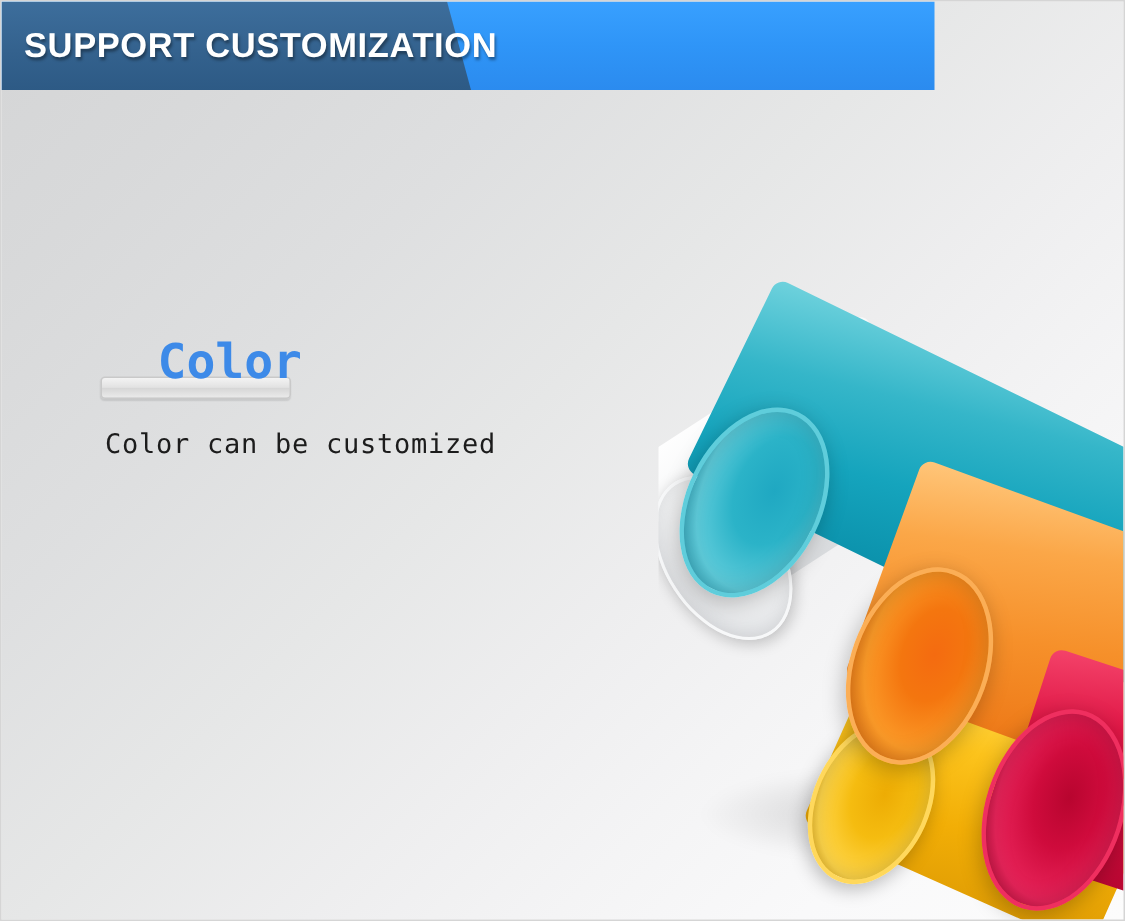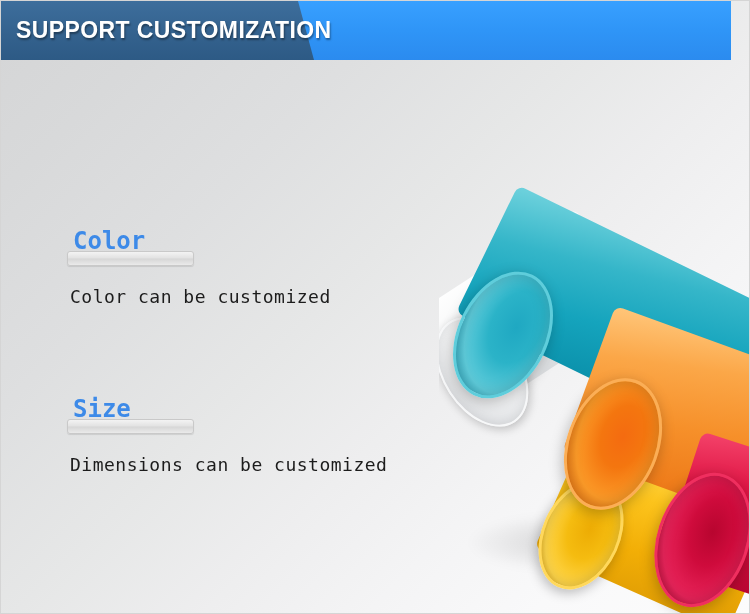--- a/index.html
+++ b/index.html
@@ -24,21 +24,21 @@
         #e6e7e7 46%,
         #eeeeef 60%,
         #f4f4f5 72%,
         #f9f9fa 84%,
         #fcfcfc 100%);
   }
 
   
   .header{
     position:absolute;left:0;top:0;
-    width:730px;height:59px;
+    width:622px;height:59px;
     background:linear-gradient(180deg,#38a0ff 0%,#2f95f7 50%,#2b8bef 100%);
     overflow:hidden;
   }
   .header-shape{
     position:absolute;left:0;top:0;
     width:320px;height:59px;
     background:linear-gradient(180deg,#3d6e9c 0%,#34628e 55%,#2d5a85 100%);
     clip-path:polygon(0 0, 297px 0, 313px 100%, 0 100%);
   }
   .header-title{
@@ -55,27 +55,28 @@
 
   
   .section{position:absolute;left:66px;}
   .section.color-sec{top:222px;}
   .section.size-sec{top:390px;}
 
   .heading{
     position:relative;
     display:block;
     font-family:"DejaVu Sans Mono", monospace;
-    font-size:24px;
+    font-size:32px;
     font-weight:bold;
     color:#3d8ae8;
     line-height:36px;
     padding-left:6px;
     white-space:nowrap;
     z-index:2;
+    margin-left:32px;
   }
   .heading-bar{
     position:absolute;left:0;top:28px;
     width:127px;height:15px;
     box-sizing:border-box;
     border:1px solid #c9c9c9;
     border-radius:3px;
     background:linear-gradient(180deg,#f3f3f3 0%,#e2e2e2 48%,#d6d6d6 52%,#eaeaea 100%);
     box-shadow:0 1px 1px rgba(0,0,0,.10);
     z-index:1;
@@ -194,25 +195,20 @@
     <div class="header-shape"></div>
     <div class="header-title">SUPPORT CUSTOMIZATION</div>
   </div>
 
   <div class="section color-sec">
     <div class="heading-bar"></div>
     <div class="heading">Color</div>
     <div class="body-text">Color can be customized</div>
   </div>
 
-  <div class="section size-sec">
-    <div class="heading-bar"></div>
-    <div class="heading">Size</div>
-    <div class="body-text">Dimensions can be customized</div>
-  </div>
 
   <div class="pipes">
     <div class="pipe-shadow"></div>
 
     <div class="pipe pipe-white-body"></div>
     <div class="pipe pipe-white-face"></div>
 
     <div class="pipe pipe-teal-body"></div>
     <div class="pipe pipe-teal-face"></div>
 

